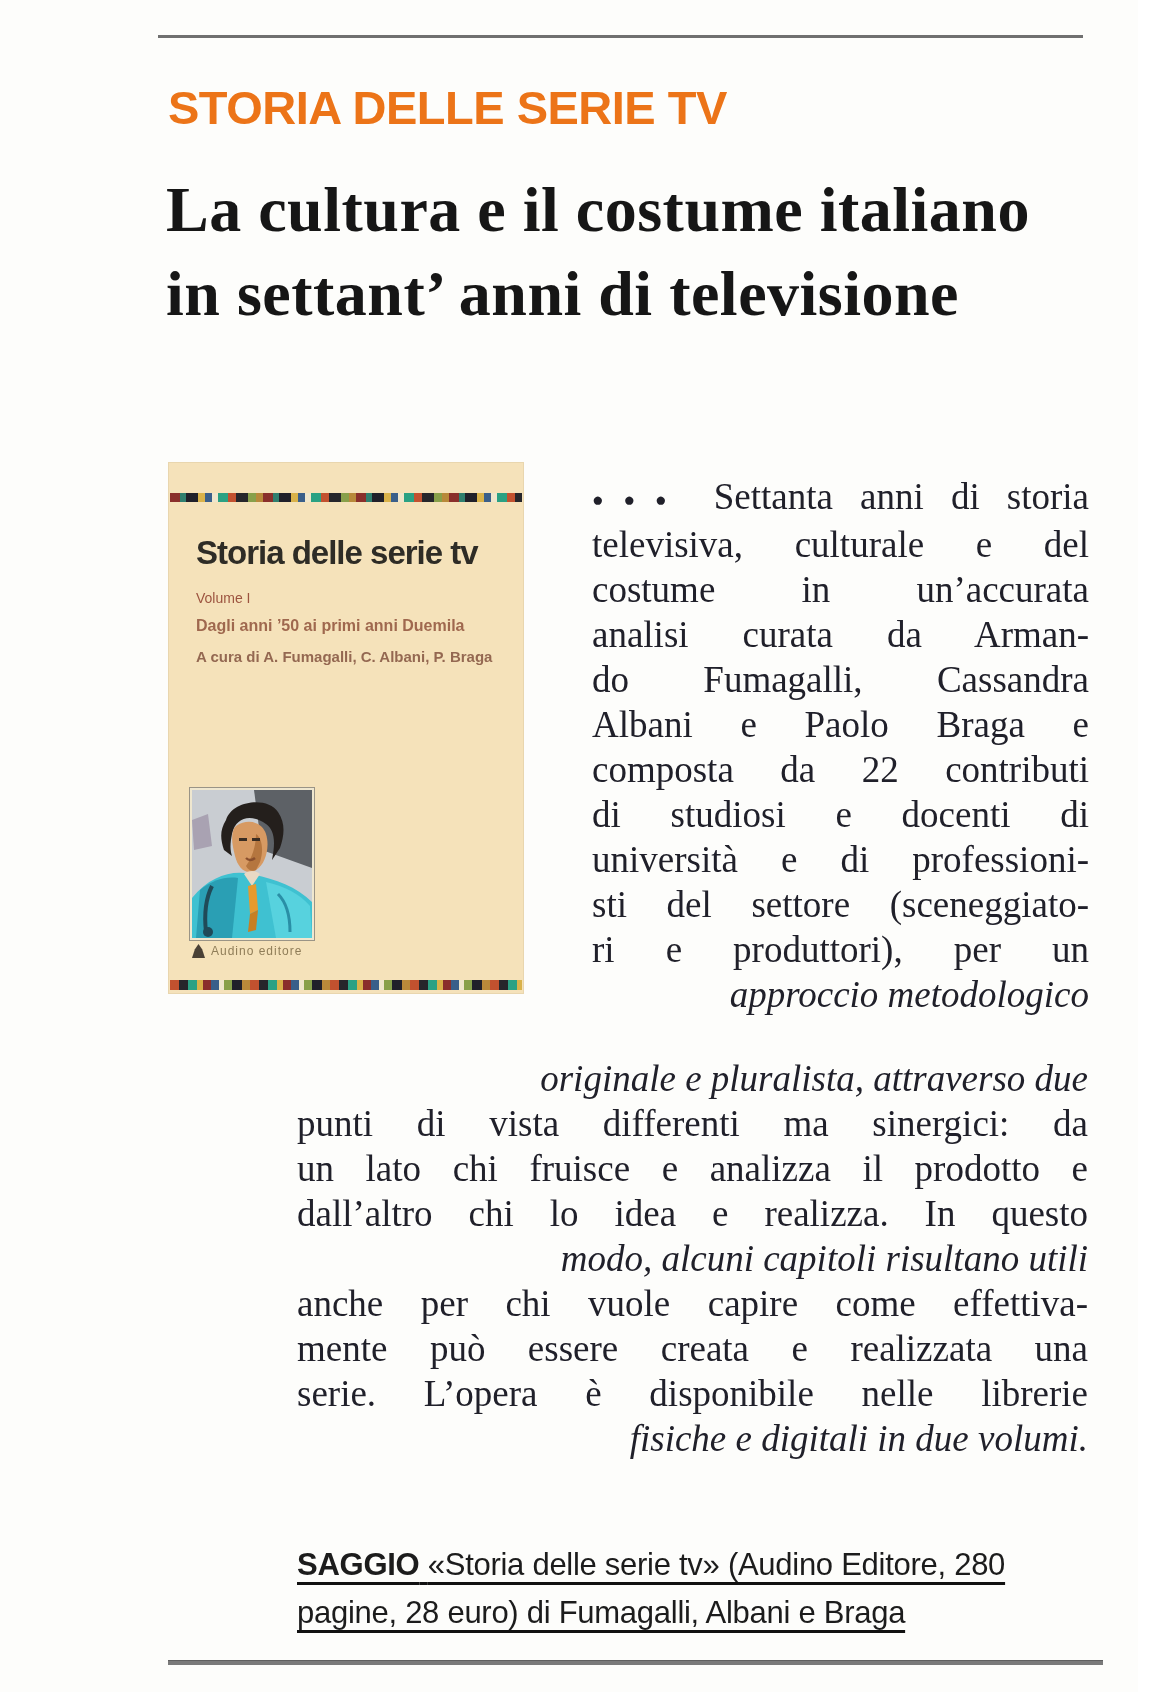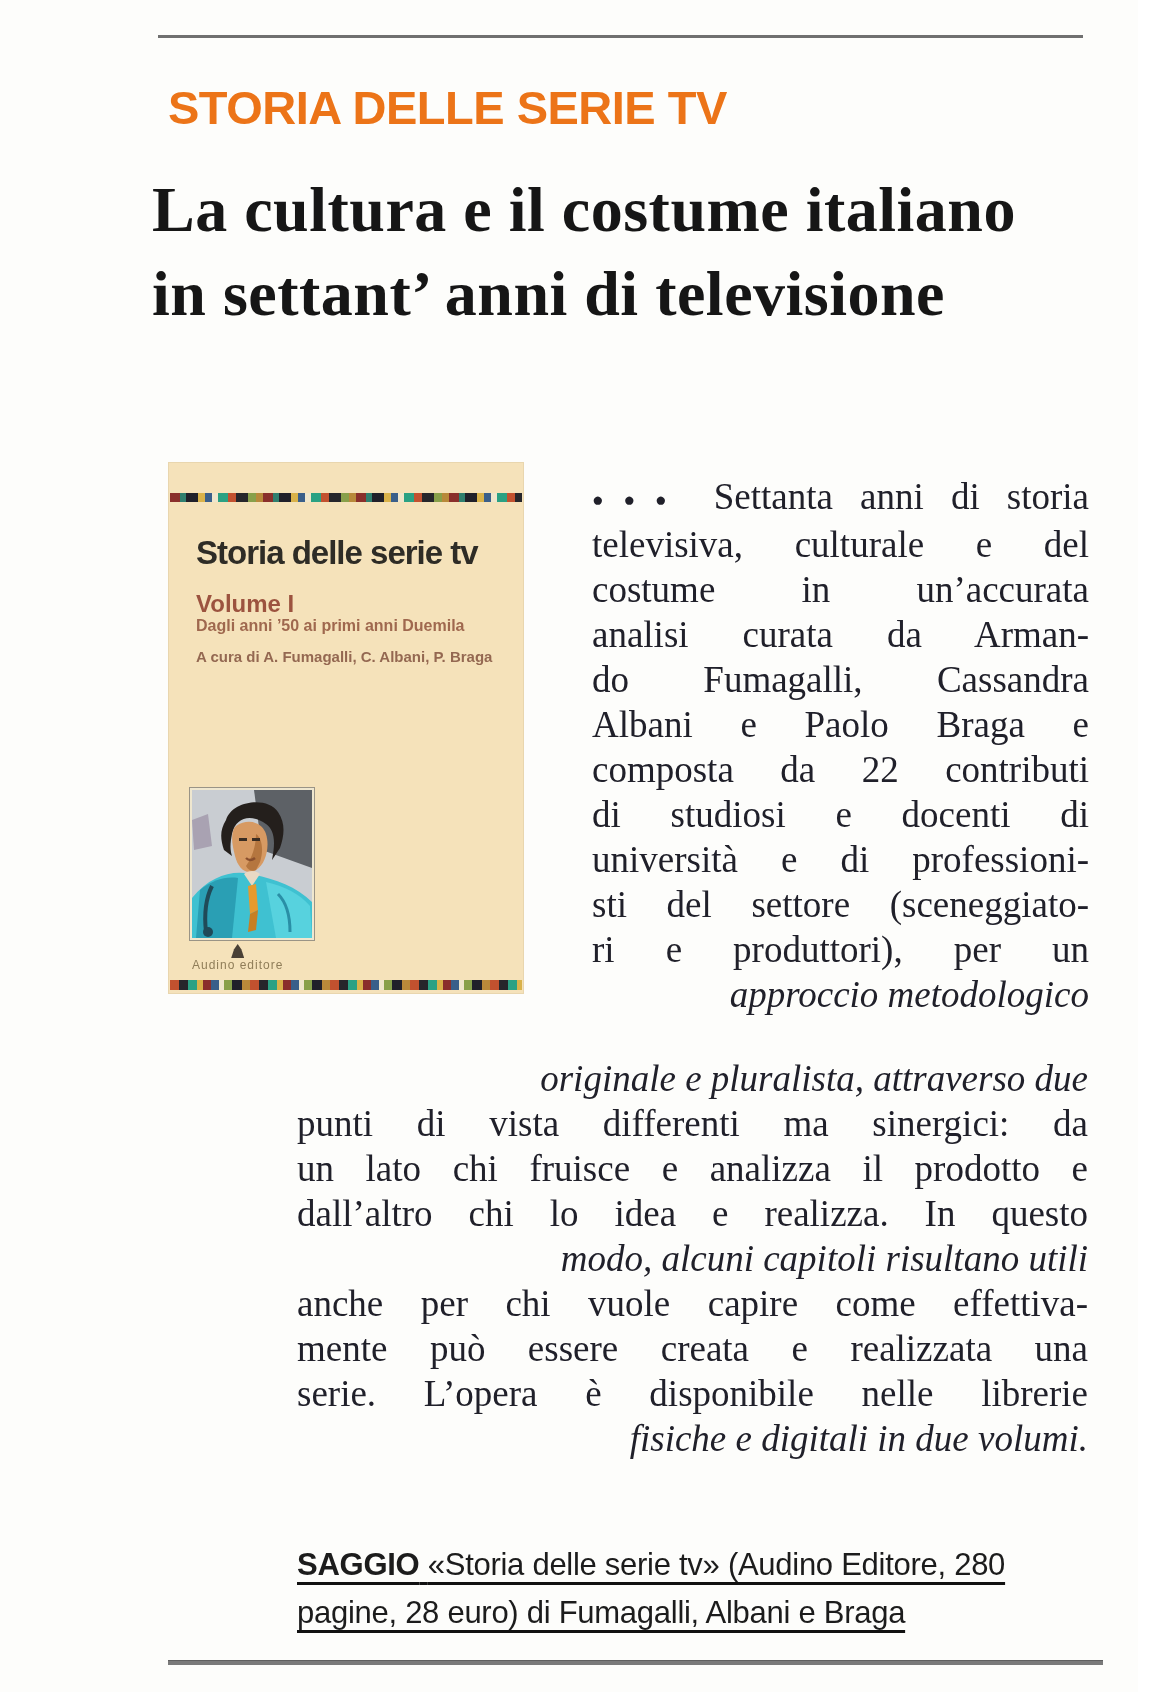--- a/index.html
+++ b/index.html
@@ -11,21 +11,21 @@
   .rule-top{left:158px;top:35px;width:925px;height:3px;}
   .rule-bottom{left:168px;top:1660px;width:935px;height:4px;background:#7a7a7a;border-top:1px solid #5f5f5f;}
 
   .kicker{
     position:absolute;left:168px;top:84px;
     font-family:"Liberation Sans","DejaVu Sans",sans-serif;
     font-weight:800;font-size:47px;line-height:1;letter-spacing:-0.5px;
     color:#ec7418;
   }
   .headline{
-    position:absolute;left:152px;top:168px;margin:0;
+    position:absolute;left:166px;top:168px;margin:0;
     font-size:64px;line-height:84px;font-weight:700;letter-spacing:0.5px;
     color:#161616;
   }
   .headline .hl{display:block;white-space:nowrap;}
 
   
   .cover{
     position:absolute;left:168px;top:462px;width:356px;height:532px;
     background:#f5e2ba;
     box-shadow:inset 0 0 0 1px #e9d6ae;
@@ -45,41 +45,41 @@
       #20202a 62px 72px,#b8893a 72px 80px);}
   .cover-title{
     position:absolute;left:28px;top:72px;
     font-family:"Liberation Sans","DejaVu Sans",sans-serif;
     font-weight:700;font-size:33px;letter-spacing:-1px;color:#2e2c26;
     white-space:nowrap;
   }
   .cover-volume{
     position:absolute;left:28px;top:128px;
     font-family:"Liberation Sans","DejaVu Sans",sans-serif;
-    font-weight:700;font-size:24px;color:#8d3b2a;opacity:.85;filter:blur(.4px);
+    font-weight:400;font-size:14px;color:#8d3b2a;opacity:.85;filter:blur(.4px);
   }
   .cover-subtitle{
     position:absolute;left:28px;top:155px;
     font-family:"Liberation Sans","DejaVu Sans",sans-serif;
     font-weight:600;font-size:16px;color:#8a4a34;opacity:.8;filter:blur(.5px);
     white-space:nowrap;
   }
   .cover-curators{
     position:absolute;left:28px;top:186px;
     font-family:"Liberation Sans","DejaVu Sans",sans-serif;
     font-weight:600;font-size:15px;color:#7c4a38;opacity:.8;filter:blur(.5px);
     white-space:nowrap;
   }
   .portrait{
     position:absolute;left:22px;top:326px;width:120px;height:148px;
     border:2px solid #efe7cf;outline:1px solid #9a9486;background:#cfd3d6;
   }
   .portrait svg{display:block;width:100%;height:100%;}
   .publisher{
-    position:absolute;left:24px;top:482px;display:flex;align-items:center;flex-direction:column;
+    position:absolute;left:24px;top:482px;display:flex;align-items:center;gap:6px;
   }
   .pub-logo{width:13px;height:14px;background:#4a4136;
     clip-path:polygon(50% 0,78% 38%,100% 100%,0 100%,22% 38%);}
   .pub-text{
     font-family:"Liberation Sans","DejaVu Sans",sans-serif;
     font-size:12px;color:#8f7d58;filter:blur(.6px);letter-spacing:1px;
   }
 
   
   .col{position:absolute;font-size:37px;line-height:45px;color:#20202a;}

